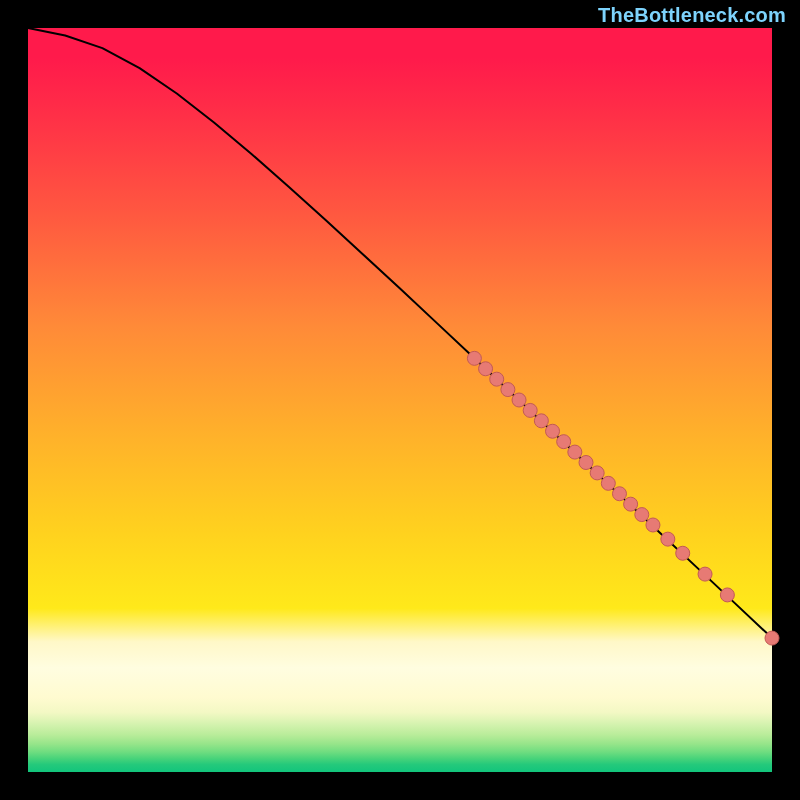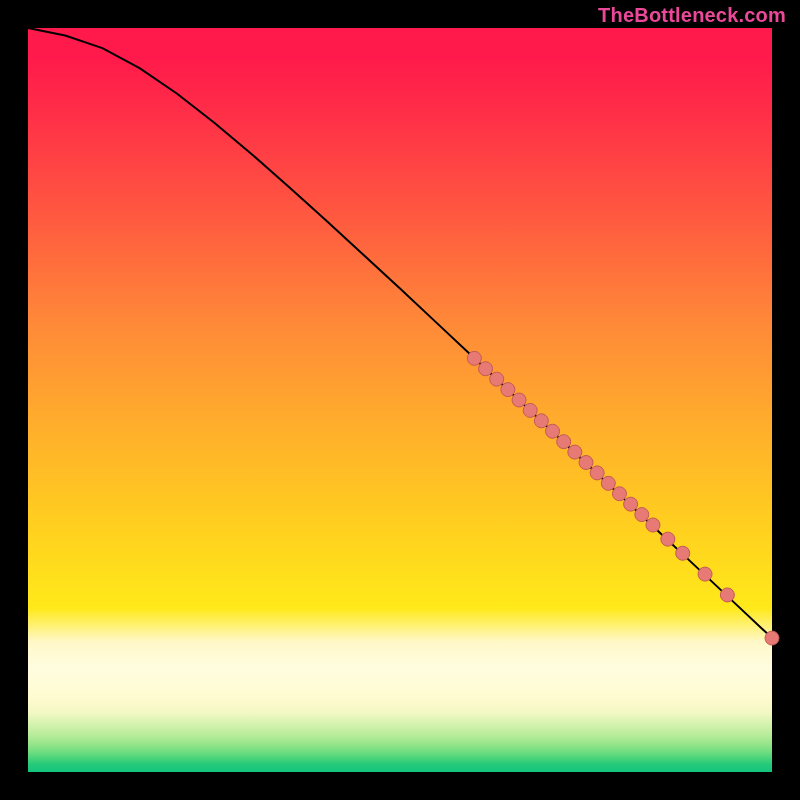--- a/index.html
+++ b/index.html
@@ -14,21 +14,21 @@
   .stage {
     position: relative;
     width: 800px;
     height: 800px;
     background: #000;
   }
   .watermark {
     position: absolute;
     top: 4px;
     right: 14px;
-    color: #ec4899;
+    color: #7dd3fc;
     font-size: 20px;
     font-weight: 600;
     letter-spacing: 0.2px;
     user-select: none;
   }
   .plot {
     position: absolute;
     left: 28px;
     top: 28px;
     width: 744px;

